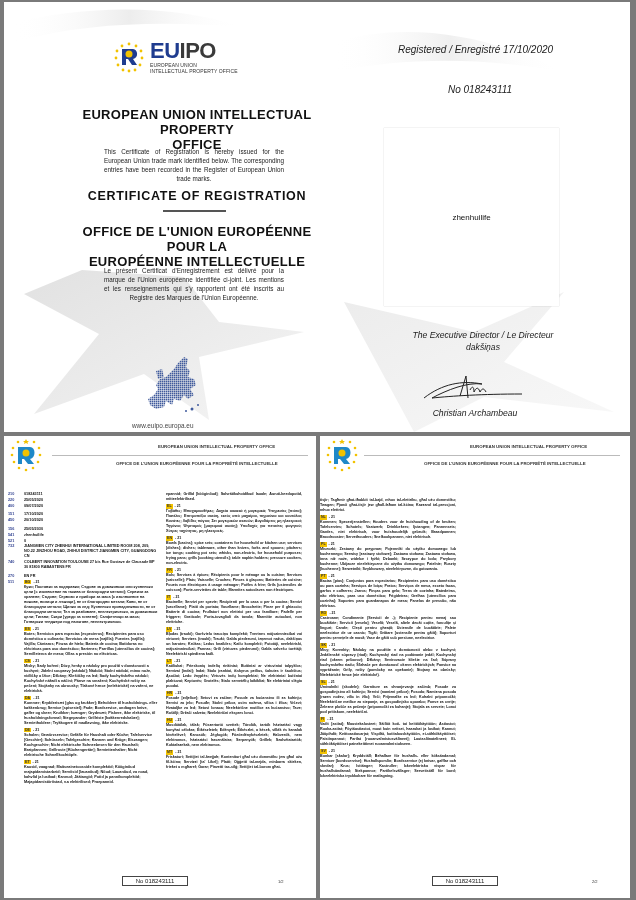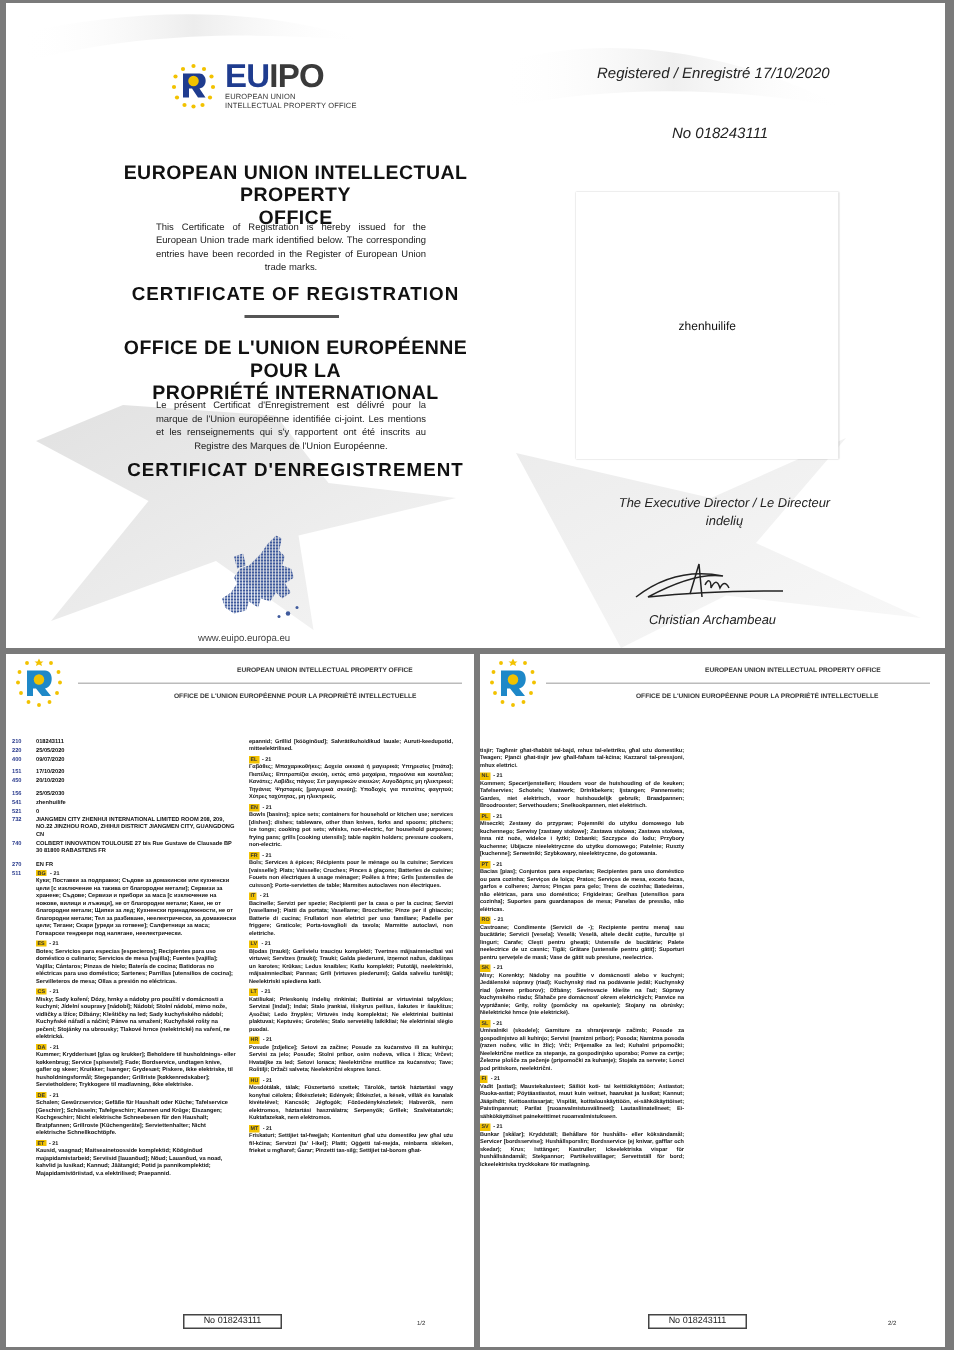--- a/index.html
+++ b/index.html
@@ -113,22 +113,21 @@
       <div class="h-small">EUROPEAN UNION INTELLECTUAL PROPERTY</div>
       <div class="h-small">OFFICE</div>
       <div class="h-big">CERTIFICATE OF REGISTRATION</div>
     </div>
     <div class="cert-para" style="top:145px;">This Certificate of Registration is hereby issued for the European Union trade mark identified below. The corresponding entries have been recorded in the Register of European Union trade marks.</div>
 
     <div class="divider"></div>
 
     <div class="cert-heading" style="top:223px;">
       <div class="h-small">OFFICE DE L'UNION EUROPÉENNE POUR LA</div>
-      <div class="h-small">PROPRIÉTÉ INTERNATIONAL</div>
-      <div class="h-big">CERTIFICAT D'ENREGISTREMENT</div>
+      <div class="h-small">EUROPÉENNE INTELLECTUELLE</div>
     </div>
     <div class="cert-para" style="top:264px;">Le présent Certificat d'Enregistrement est délivré pour la marque de l'Union européenne identifiée ci-joint. Les mentions et les renseignements qui s'y rapportent ont été inscrits au Registre des Marques de l'Union Européenne.</div>
 
     <svg class="map" width="60" height="60" viewBox="0 0 60 60">
       <defs>
         <pattern id="dots" width="2" height="2" patternUnits="userSpaceOnUse">
           <rect width="1.5" height="1.5" fill="#3f5a9c"></rect>
         </pattern>
       </defs>
       <path d="M40 2 L44 4 L42 12 L46 16 L44 22 L50 24 L52 30 L46 34 L50 40 L44 44 L40 40 L36 46 L30 44 L28 50 L22 46 L20 52 L12 54 L6 50 L4 44 L10 40 L14 34 L12 30 L16 24 L22 22 L26 18 L30 14 L34 8 Z" fill="url(#dots)"></path>
@@ -142,21 +141,21 @@
 
   <div class="reg-line">Registered / Enregistré 17/10/2020</div>
   <div class="reg-no">No 018243111</div>
 
   <div class="mark-box">
     <span class="mark-text">zhenhuilife</span>
   </div>
 
   <div class="director">
     <div>The Executive Director / Le Directeur</div>
-    <div>indelių</div>
+    <div>dakšiņas</div>
   </div>
   <svg class="signature" width="110" height="32" viewBox="0 0 110 32">
     <path d="M2 26 C20 12 40 8 60 12 C45 10 25 18 10 26 C30 24 60 22 100 22" stroke="#222" stroke-width="1" fill="none"></path>
     <path d="M38 24 L44 4 L46 26 M48 18 C50 14 52 14 52 20 C54 16 56 14 58 20 C60 16 62 16 64 20" stroke="#222" stroke-width="1" fill="none"></path>
   </svg>
   <div class="signer">Christian Archambeau</div>
 </div>
 
 <div class="page" id="p1">
   <svg class="mini-logo" width="36" height="34" viewBox="0 0 36 34">

